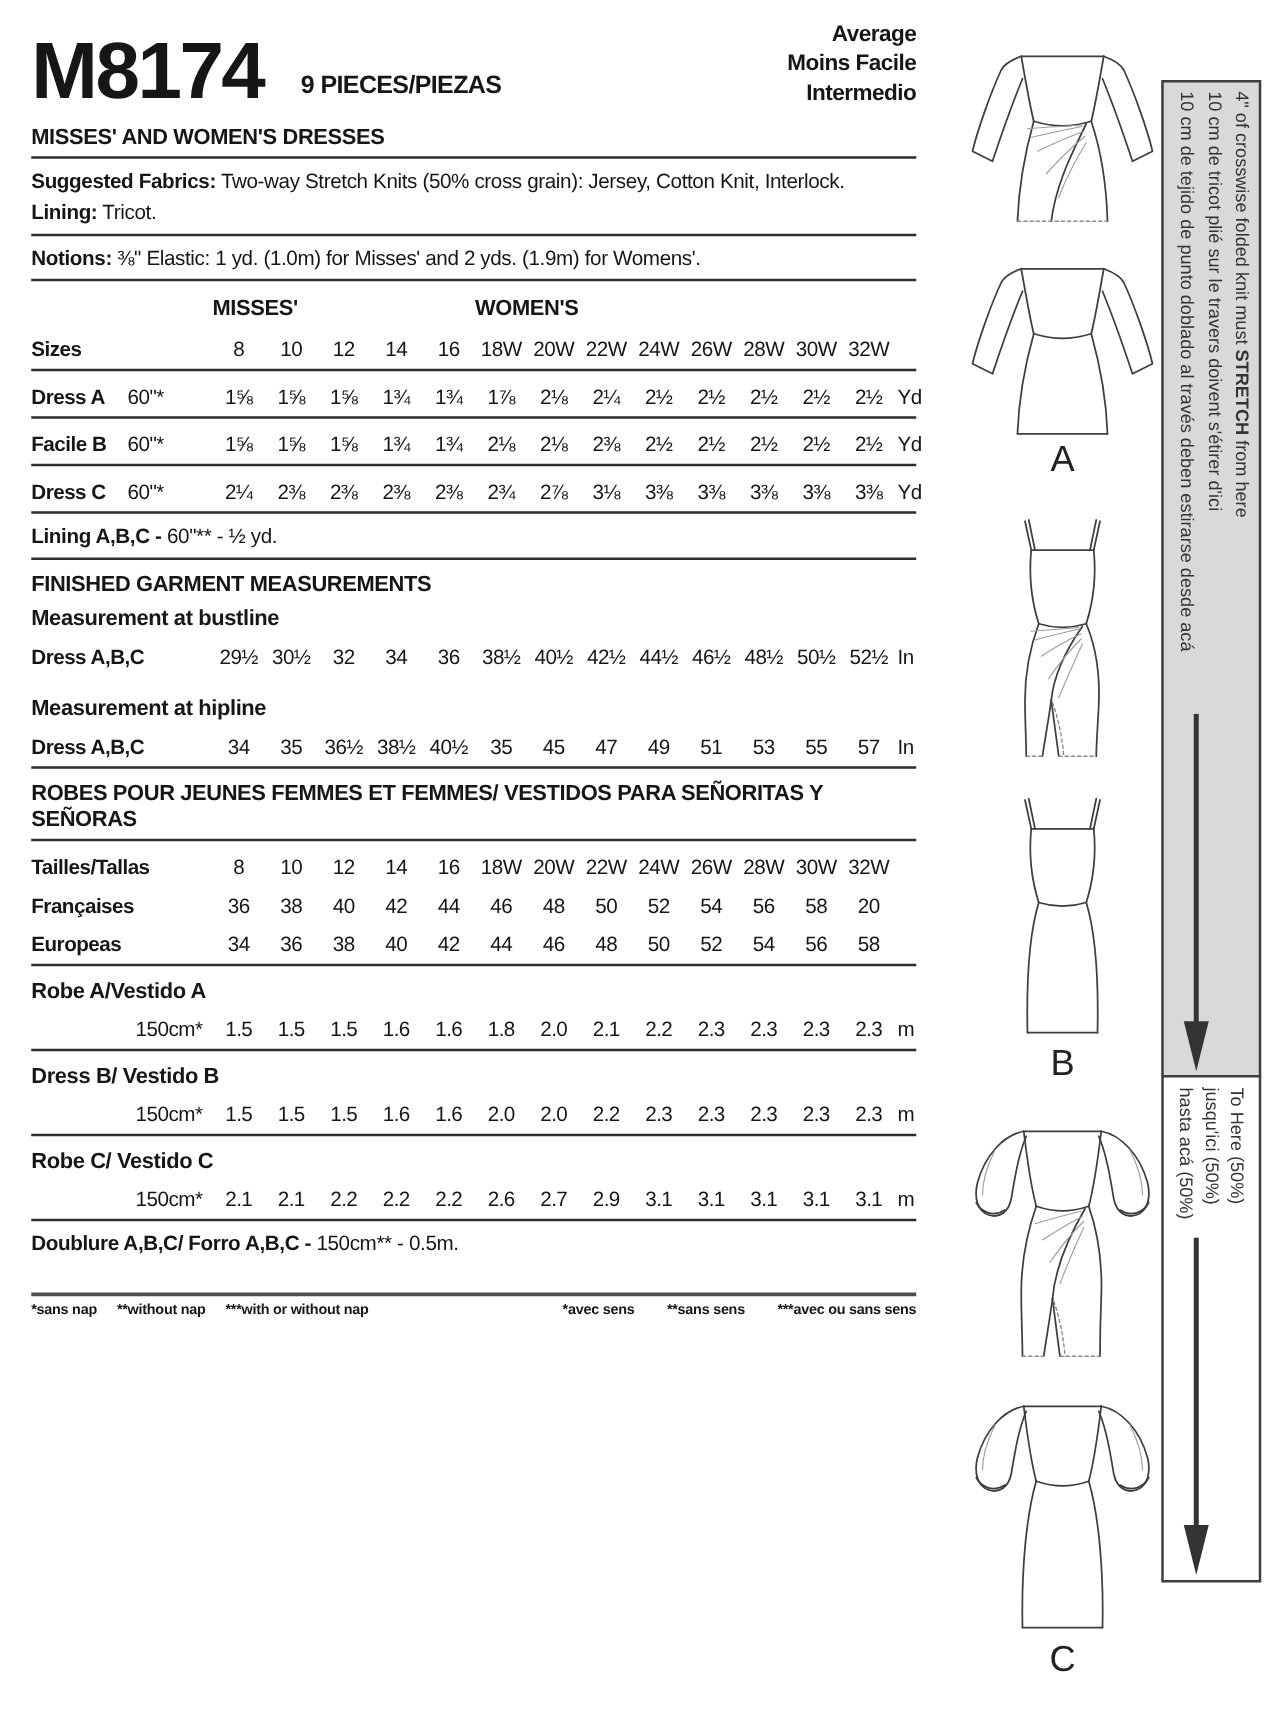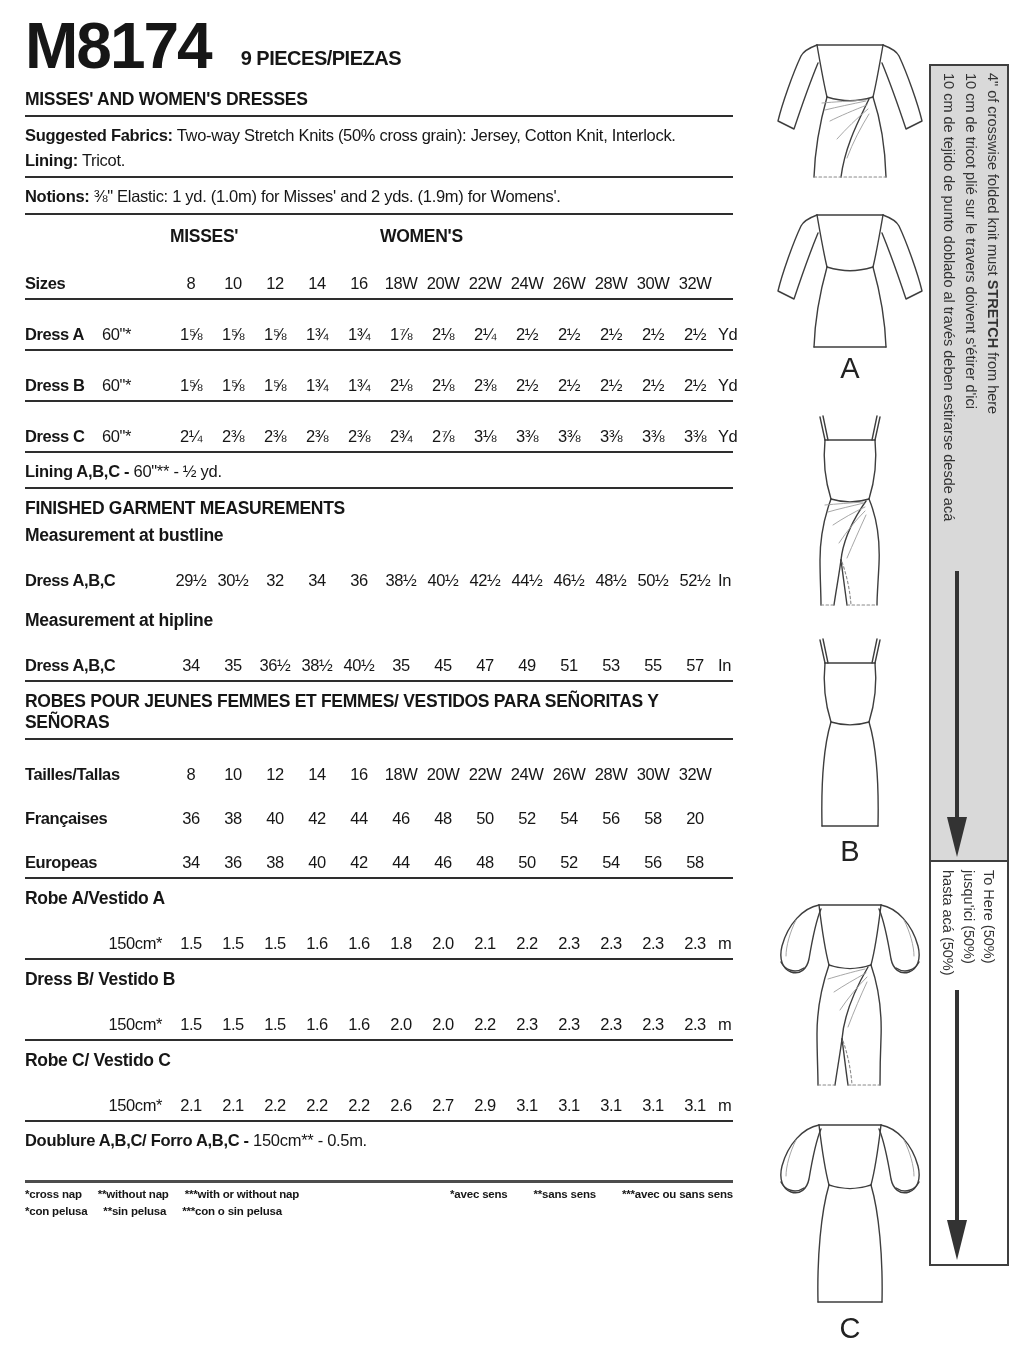--- a/index.html
+++ b/index.html
@@ -11,21 +11,21 @@
   .pattern-no{font-size:64px;font-weight:bold;letter-spacing:-2px;line-height:.95;margin:0;}
   .pieces{font-size:20px;font-weight:bold;margin-left:30px;padding-bottom:7px;letter-spacing:-.5px;}
   .difficulty{margin-left:auto;text-align:right;font-size:18px;font-weight:bold;line-height:1.3;
               letter-spacing:-.4px;padding-bottom:1px;}
   .title{font-size:17.5px;font-weight:bold;margin-top:12px;letter-spacing:-.3px;}
   .rule{height:2px;background:#2e2e2e;margin-top:5px;}
   .rule.thick{height:3px;background:#4d4d4d;}
   .infoline{font-size:16.5px;margin-top:7px;letter-spacing:-.3px;line-height:1.35;}
   .infoline b{letter-spacing:-.3px;}
   
-  .trow{display:flex;align-items:center;font-size:16.5px;letter-spacing:-.4px;margin-top:25px;}
+  .trow{display:flex;align-items:center;font-size:16.5px;letter-spacing:-.4px;margin-top:12px;}
   .c-label{width:77px;font-weight:bold;flex:none;}
   .c-label.wide{width:145px;}
   .c-sub{width:68px;flex:none;}
   .c-150{width:145px;flex:none;text-align:right;padding-right:8px;box-sizing:border-box;}
   .vals{display:grid;grid-template-columns:repeat(13,42px);flex:none;}
   .val{text-align:center;}
   .c-unit{width:34px;flex:none;padding-left:2px;}
   .ghead{display:flex;font-weight:bold;font-size:17.5px;margin-top:9px;letter-spacing:-.3px;line-height:1.45;}
   .ghead .sp{width:145px;flex:none;}
   .ghead .g1{width:210px;flex:none;}
@@ -53,20 +53,25 @@
   .garrow polygon{fill:#333;}
 </style>
 </head>
 <body>
 
 <div class="sheet">
 
   <div class="hdr">
     <h1 class="pattern-no">M8174</h1>
     <span class="pieces">9 PIECES/PIEZAS</span>
+    <div class="difficulty">
+        <div>Average</div>
+        <div>Moins Facile</div>
+        <div>Intermedio</div>
+      </div>
   </div>
 
   <div class="title">MISSES' AND WOMEN'S DRESSES</div>
   <div class="rule"></div>
 
   <div class="infoline">
     <b>Suggested Fabrics:</b><span> Two-way Stretch Knits (50% cross grain): Jersey, Cotton Knit, Interlock.</span>
   </div>
   <div class="infoline" style="margin-top:3px">
     <b>Lining:</b><span> Tricot.</span>
@@ -120,21 +125,21 @@
         <span class="val">2½</span>
         <span class="val">2½</span>
         <span class="val">2½</span>
         <span class="val">2½</span>
       </div>
     <span class="c-unit">Yd</span>
   </div>
   <div class="rule"></div>
 
   <div class="trow">
-    <span class="c-label">Dress B</span>
+    <span class="c-label">Facile B</span>
     <span class="c-sub">60"*</span>
     <div class="vals">
         <span class="val">1⅝</span>
         <span class="val">1⅝</span>
         <span class="val">1⅝</span>
         <span class="val">1¾</span>
         <span class="val">1¾</span>
         <span class="val">2⅛</span>
         <span class="val">2⅛</span>
         <span class="val">2⅜</span>
@@ -344,35 +349,28 @@
   </div>
   <div class="rule"></div>
 
   <div class="infoline">
     <b>Doublure A,B,C/ Forro A,B,C -</b><span> 150cm** - 0.5m.</span>
   </div>
 
   <div class="rule thick" style="margin-top:28px"></div>
   <div class="fnrow">
     <div class="fngroup">
-        <span>*cross nap</span>
+        <span>*sans nap</span>
         <span>**without nap</span>
         <span>***with or without nap</span>
       </div>
     <div class="fngroup right">
         <span>*avec sens</span>
         <span>**sans sens</span>
         <span>***avec ou sans sens</span>
-      </div>
-  </div>
-  <div class="fnrow">
-    <div class="fngroup">
-        <span>*con pelusa</span>
-        <span>**sin pelusa</span>
-        <span>***con o sin pelusa</span>
       </div>
   </div>
 </div>
 
 <svg class="illus" style="left:770px;top:30px" width="160" height="152" viewBox="0 0 160 152">
   <path d="M47,15 C39,18 33,22 31,26 C23,43 12,74 8,91 L24,99 C31,78 41,50 48,33"></path>
   <path d="M113,15 C121,18 127,22 129,26 C137,43 148,74 152,91 L136,99 C129,78 119,50 112,33"></path>
   <path d="M47,15 L113,15"></path>
   <path d="M47,15 C51,38 54,55 57,67"></path>
   <path d="M113,15 C109,38 106,55 103,67"></path>

